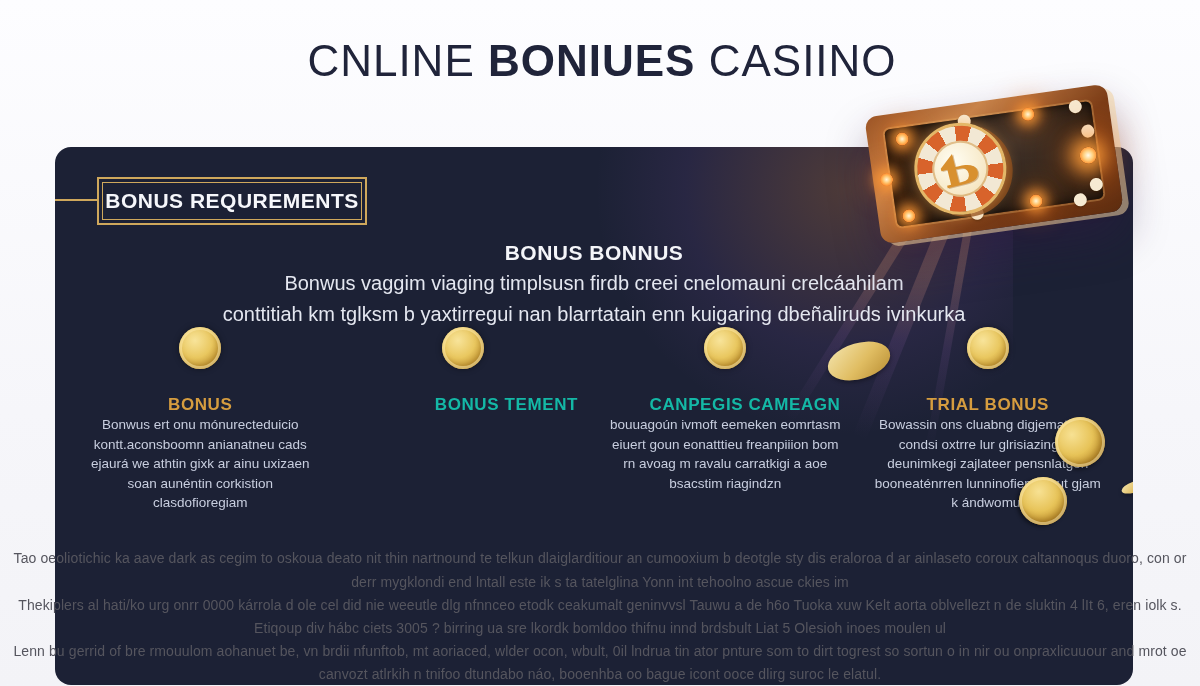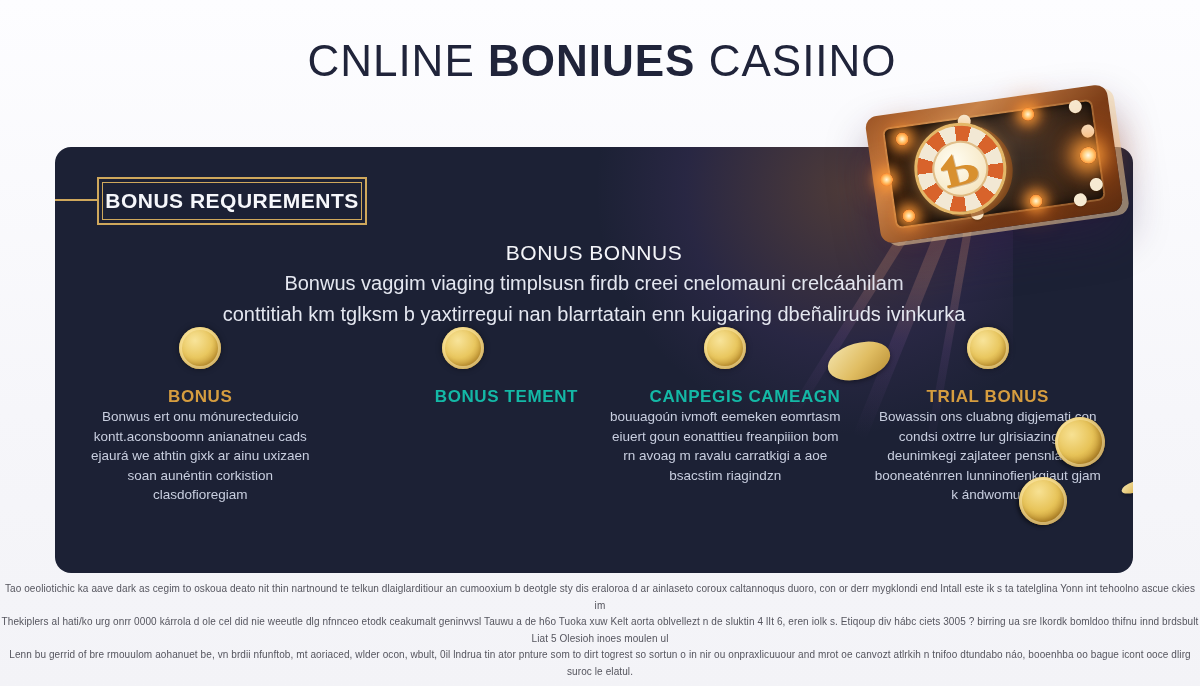--- a/index.html
+++ b/index.html
@@ -7,51 +7,51 @@
   body { font-family:"Liberation Sans", sans-serif; background:#fff; }
   .stage { position:relative; width:1200px; height:686px;
            background:linear-gradient(180deg,#fdfdff 0%,#f6f6fa 60%,#f3f3f7 100%); overflow:hidden; }
 
   
   .title { position:absolute; top:36px; left:17px; width:1170px; text-align:center;
            font-size:44px; color:#20243a; letter-spacing:1px; font-weight:400; }
   .title .bold { font-weight:800; }
 
   
-  .panel { position:absolute; left:55px; top:147px; width:1078px; height:426px;
+  .panel { position:absolute; left:55px; top:147px; width:1078px; height:538px;
            background:#1c2135; border-radius:16px; overflow:hidden; }
   .panel-glow-warm { position:absolute; right:120px; top:-40px; width:420px; height:330px;
            background:radial-gradient(ellipse at 60% 25%, rgba(255,150,70,0.22), rgba(150,90,190,0.10) 45%, transparent 70%);
            pointer-events:none; }
   .ray { position:absolute; width:10px; height:230px; pointer-events:none;
          background:linear-gradient(to bottom, rgba(255,180,110,0.30), rgba(190,120,220,0.10) 55%, transparent); }
   .ray1 { left:790px; top:60px; transform:rotate(32deg); }
   .ray2 { left:840px; top:70px; transform:rotate(22deg); width:14px; }
   .ray3 { left:890px; top:75px; transform:rotate(10deg); width:8px; }
 
   
   .badge-line { position:absolute; left:0; top:52px; width:44px; height:2px; background:#cfa85c; }
   .badge { position:absolute; left:42px; top:30px; width:270px; height:48px;
            border:2px solid #cfa85c; box-shadow:inset 0 0 0 3px #1c2135, inset 0 0 0 4px #cfa85c;
            display:flex; align-items:center; justify-content:center;
            color:#f6f7fb; font-weight:700; font-size:21px; letter-spacing:0.5px; }
 
   
   .intro { position:absolute; left:0; top:94px; width:100%; text-align:center; }
-  .intro-heading { font-size:21px; font-weight:400; color:#f4f5f9; letter-spacing:0.5px; }
+  .intro-heading { font-size:21px; font-weight:700; color:#f4f5f9; letter-spacing:0.5px; }
   .intro-line { font-size:20px; color:#e4e7f0; margin-top:6px; line-height:1.25; }
 
   
   .columns { position:absolute; left:0; top:180px; width:100%; height:240px;
              display:grid; grid-template-columns:repeat(4,1fr); padding:0 14px; }
   .col { text-align:center; padding:0 16px; }
   .coin-icon { width:42px; height:42px; border-radius:50%; margin:0 auto;
         background:radial-gradient(circle at 38% 32%, #f8e49a 0%, #e9c75f 45%, #c89a35 75%, #a87a22 100%);
         box-shadow:inset 0 0 0 3px rgba(255,235,170,0.55), inset -2px -3px 6px rgba(120,80,10,0.5), 0 0 6px rgba(0,0,0,0.4); }
-  .col-heading { margin-top:18px; font-size:17px; font-weight:700; letter-spacing:0.6px; }
+  .col-heading { margin-top:26px; font-size:17px; font-weight:700; letter-spacing:0.6px; }
   .accent-gold { color:#d69d3f; }
   .accent-white { color:#14b8a6;text-align:right; }
   .col-body { font-size:13.5px; line-height:1.45; color:#c8cedf; }
 
   
   .sign { position:absolute; left:872px; top:100px; width:244px; height:128px;
           transform:rotate(-8deg); border-radius:12px; z-index:5;
           background:linear-gradient(145deg,#9c5526 0%,#c8834a 28%,#7a3c17 62%,#5c2c10 100%);
           box-shadow:6px 4px 0 rgba(240,210,160,0.55), 0 22px 44px rgba(50,25,70,0.40); }
   .sign-screen { position:absolute; inset:15px 18px; border-radius:5px;
@@ -86,22 +86,22 @@
           box-shadow:inset 0 0 0 3px rgba(255,238,180,0.5), inset -3px -4px 7px rgba(110,70,5,0.55), -2px 2px 4px rgba(0,0,0,0.45); }
   .coin-a { left:1000px; top:270px; width:50px; height:50px; transform:rotate(-14deg); }
   .coin-b { left:964px; top:330px; width:48px; height:48px; transform:rotate(10deg); }
   .coin-ellipse { position:absolute; border-radius:50%;
           background:linear-gradient(145deg,#f4e5ae 0%,#e0bd62 55%,#b98e33 100%);
           box-shadow:0 2px 4px rgba(0,0,0,0.35); }
   .coin-tilt1 { left:772px; top:196px; width:64px; height:36px; transform:rotate(-16deg); }
   .coin-tilt2 { left:1066px; top:334px; width:30px; height:11px; transform:rotate(-18deg); }
 
   
-  .footnote { position:absolute; left:0; bottom:6px; width:100%; text-align:center;
-              font-size:10px; line-height:1.65; color:#55555e; letter-spacing:0.1px; }
+  .footnote { position:absolute; left:0; bottom:0; width:100%; text-align:center;
+              font-size:14px; line-height:1.65; color:#55555e; letter-spacing:0.1px; }
 </style>
 </head>
 <body>
 
 <div class="stage">
 
   <div class="title">
     <span>CNLINE </span><span class="bold">BONIUES</span><span> CASIINO</span>
   </div>
 

